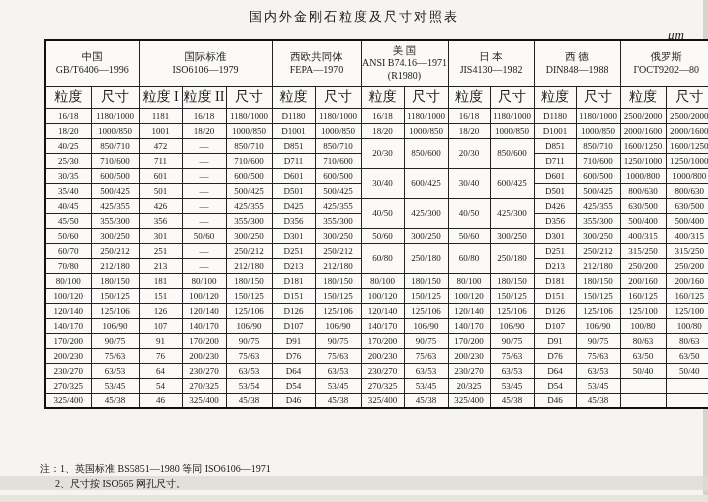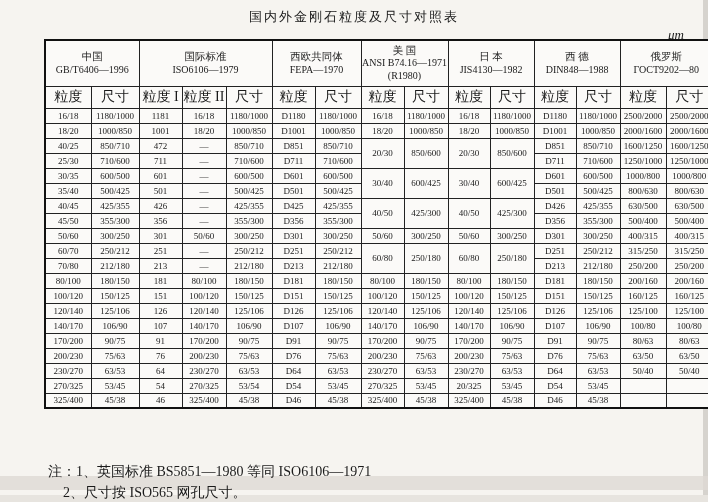--- a/index.html
+++ b/index.html
@@ -34,22 +34,22 @@
     text-align:center; vertical-align:middle;
     padding:0; font-weight:normal;
     overflow:hidden; white-space:nowrap;
   }
   table.grit { border:2px solid #111; }
   th.country { height:46px; font-size:10px; line-height:1.25; }
   th.country div:first-child { font-size:10.5px; }
   th.sub { height:22px; font-size:14px; }
   tbody td { height:15px; font-size:9px; }
   .notes {
-    position:absolute; left:48px; top:461px;
-    font-size:14px; line-height:1.5; z-index:2;
+    position:absolute; left:40px; top:461px;
+    font-size:10px; line-height:1.5; z-index:2;
   }
   .notes .note-line2 { padding-left:15px; }
 </style>
 </head>
 <body>
 
 <div class="scan-edge-right"></div>
 <div class="scan-band"></div>
 <div class="scan-bottom"></div>
 

